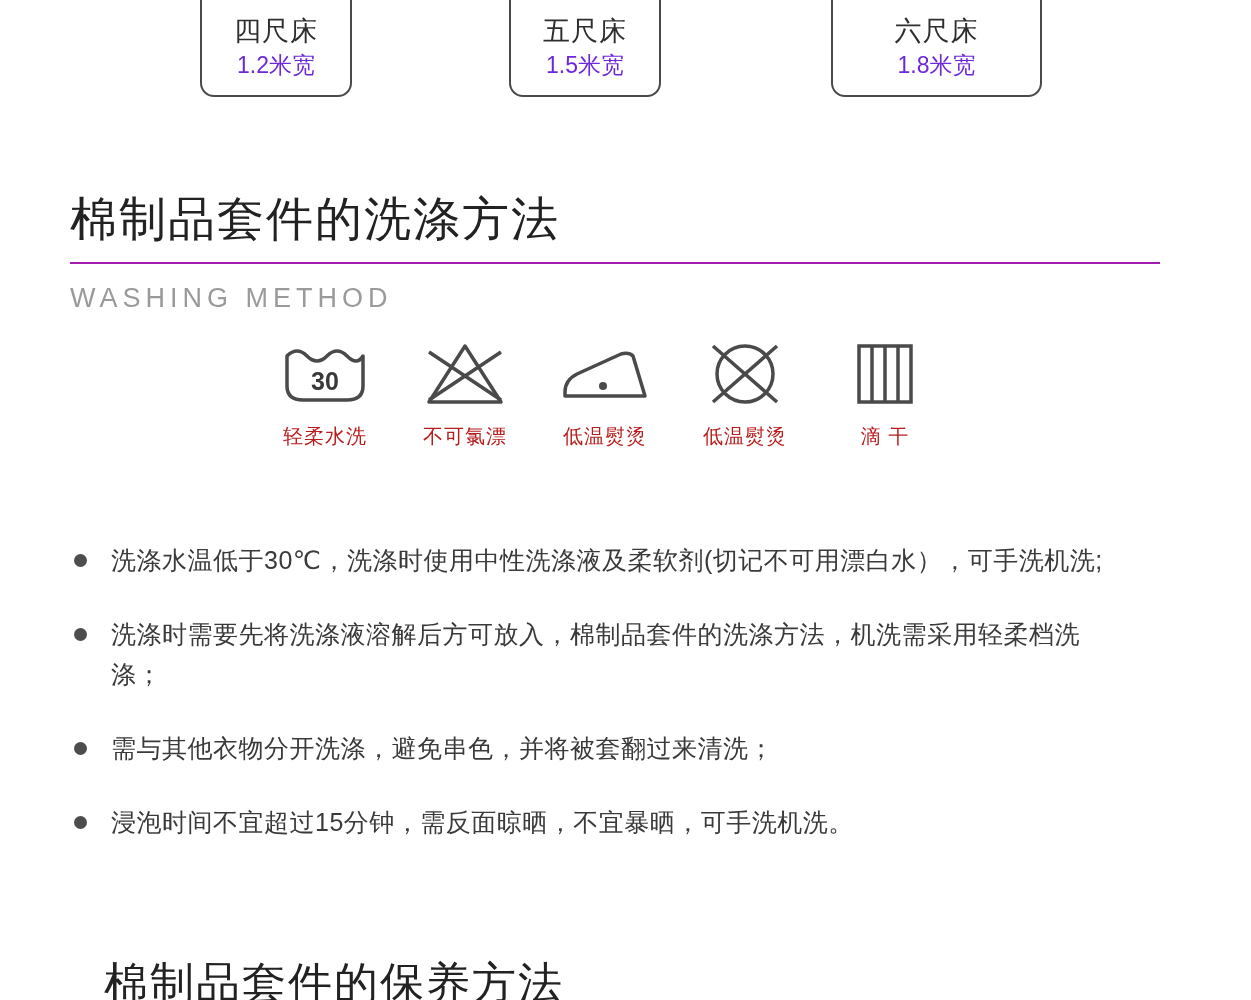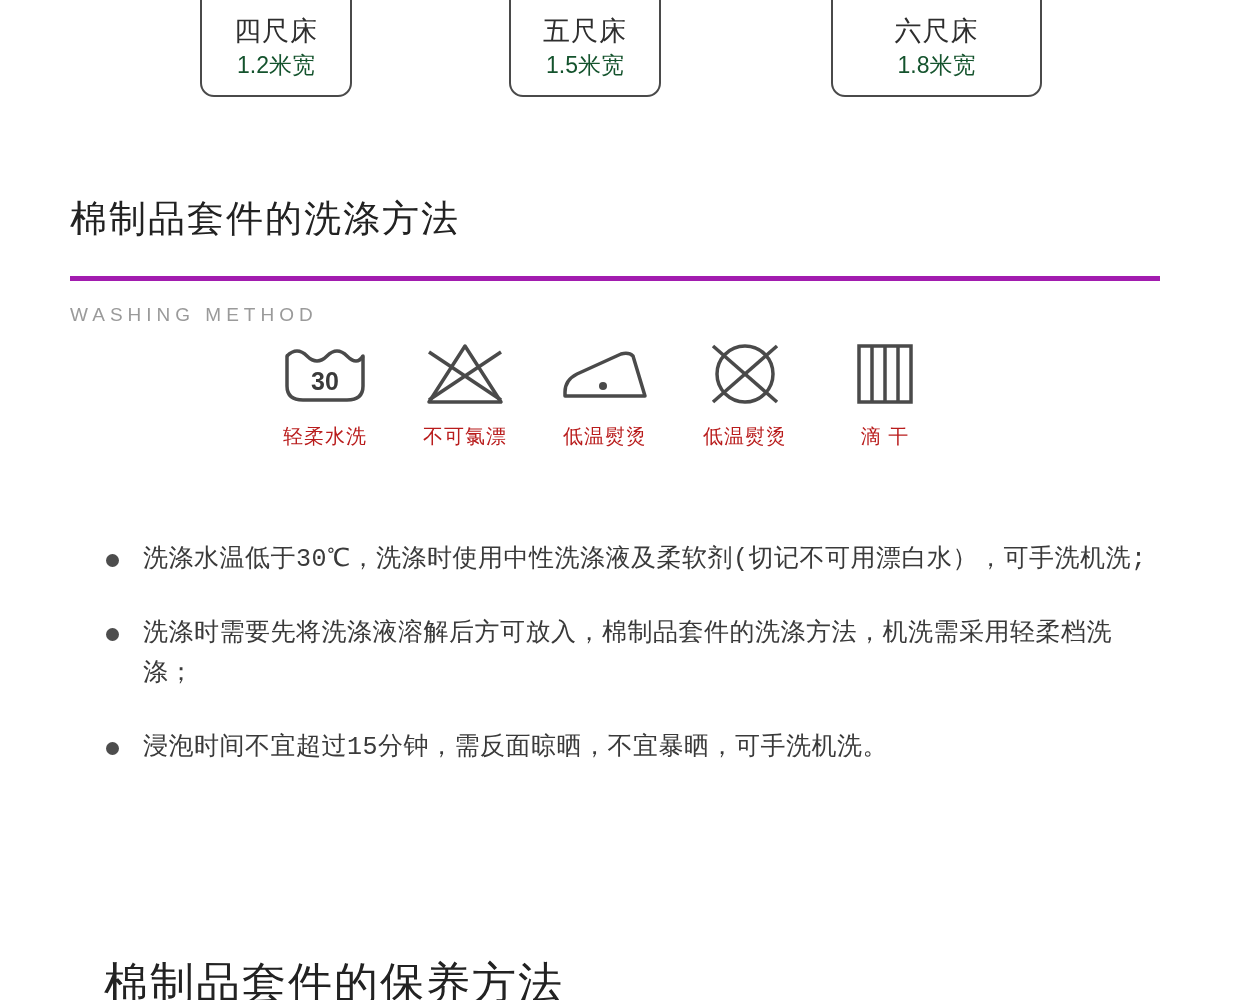--- a/index.html
+++ b/index.html
@@ -39,45 +39,45 @@
     background: #fff;
   }
   .size-card .name {
     font-size: 27px;
     color: #2e2e2e;
     line-height: 36px;
     letter-spacing: 1px;
   }
   .size-card .dim {
     font-size: 23px;
-    color: #14532d;
+    color: #6d28d9;
     line-height: 32px;
   }
   #card0 { left: 200px; }
   #card1 { left: 509px; }
   #card2 { left: 831px; width: 211px; }
 
   
   .section {
     position: absolute;
     left: 70px;
     width: 1090px;
   }
   .sec-title {
-    font-size: 37px;
+    font-size: 47px;
     font-weight: 400;
     color: #222;
     letter-spacing: 2px;
     line-height: 58px;
     margin: 0;
-    padding-bottom: 28px;
-    border-bottom: 5px solid #a21caf;
+    padding-bottom: 14px;
+    border-bottom: 2px solid #a21caf;
   }
   .sec-sub {
-    font-size: 19px;
+    font-size: 27px;
     letter-spacing: 5px;
     color: #9a9a9a;
     line-height: 40px;
     margin-top: 14px;
     font-weight: 300;
   }
 
   
   .icons {
     position: absolute;
@@ -106,23 +106,22 @@
     font-size: 20px;
     color: #b91c1c;
     letter-spacing: 1px;
     white-space: nowrap;
   }
 
   
   .bullets {
     position: absolute;
     top: 540px;
-    left: 106px;
+    left: 74px;
     width: 1070px;
-    font-family: Liberation Mono, monospace;
   }
   .bullet {
     display: flex;
     align-items: flex-start;
     margin-bottom: 34px;
   }
   .dot {
     width: 13px;
     height: 13px;
     border-radius: 50%;
@@ -238,17 +237,21 @@
   <div class="bullet">
     <span class="dot"></span>
     <span class="btext">洗涤水温低于30℃，洗涤时使用中性洗涤液及柔软剂(切记不可用漂白水），可手洗机洗;</span>
   </div>
   <div class="bullet">
     <span class="dot"></span>
     <span class="btext">洗涤时需要先将洗涤液溶解后方可放入，棉制品套件的洗涤方法，机洗需采用轻柔档洗涤；</span>
   </div>
   <div class="bullet">
     <span class="dot"></span>
+    <span class="btext">需与其他衣物分开洗涤，避免串色，并将被套翻过来清洗；</span>
+  </div>
+  <div class="bullet">
+    <span class="dot"></span>
     <span class="btext">浸泡时间不宜超过15分钟，需反面晾晒，不宜暴晒，可手洗机洗。</span>
   </div>
 </div>
 
 <h2 class="bottom-title">棉制品套件的保养方法</h2>
 
 </body></html>

